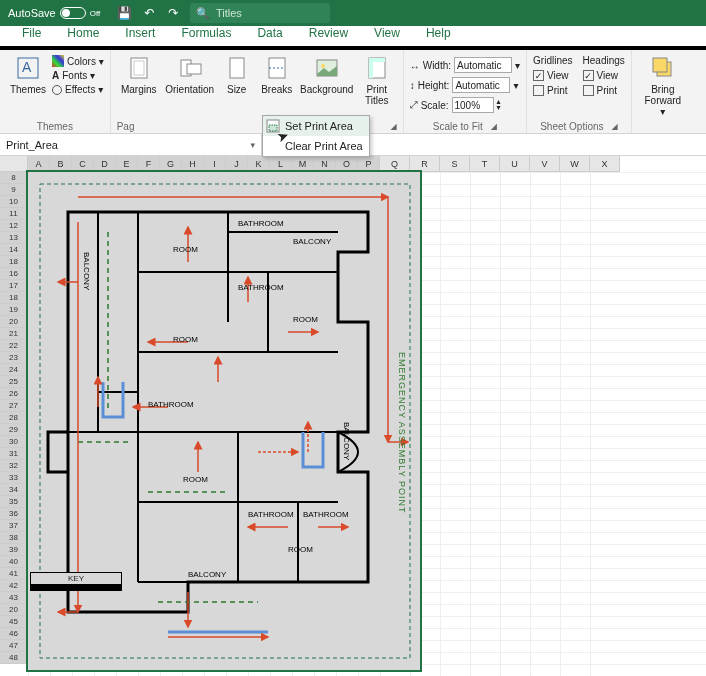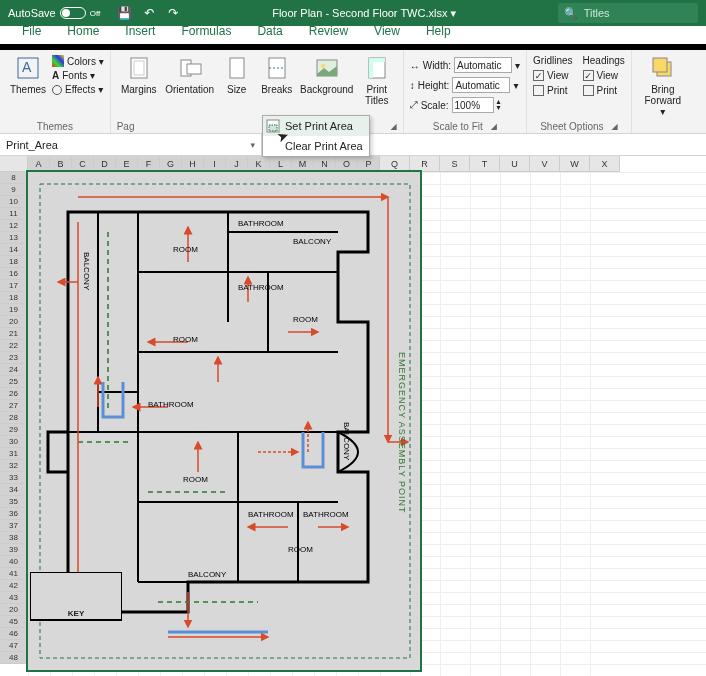--- a/index.html
+++ b/index.html
@@ -9,21 +9,21 @@
 .titlebar { height: 26px; background: #217346; display: flex; align-items: center; color: #fff; font-size: 11px; }
 .autosave { display: flex; align-items: center; gap: 4px; padding: 0 8px; }
 .toggle { width: 26px; height: 12px; border: 1px solid #fff; border-radius: 6px; position: relative; }
 .toggle::after { content: ""; position: absolute; left: 1px; top: 1px; width: 8px; height: 8px; border-radius: 50%; background: #fff; }
 .qat { display: flex; gap: 2px; padding: 0 6px; }
 .qat-btn { width: 22px; height: 22px; display: flex; align-items: center; justify-content: center; color: #fff; font-size: 12px; }
 .title-center { flex: 1; text-align: center; padding-right: 20px; }
 .searchbox { width: 140px; height: 20px; background: #2f8357; border-radius: 2px; display: flex; align-items: center; padding: 0 6px; gap: 6px; color: #cfe6d7; margin-right: 8px; }
 
 
-.tabs { height: 24px; background: #fff; border-bottom: 6px solid #000000; display: flex; align-items: flex-end; padding-left: 12px; gap: 6px; font-size: 12px; }
+.tabs { height: 24px; background: #fff; border-bottom: 4px solid #000000; display: flex; align-items: flex-end; padding-left: 12px; gap: 6px; font-size: 12px; }
 .tab { padding: 4px 10px; color: #217346; border-bottom: 2px solid transparent; }
 .tab.active { border-bottom: 2px solid #217346; font-weight: 600; }
 
 
 .ribbon { height: 84px; background: #f3f3f3; border-bottom: 1px solid #d4d4d4; display: flex; }
 .group { border-right: 1px solid #e1e1e1; padding: 2px 6px 0 6px; display: flex; flex-direction: column; justify-content: space-between; }
 .group-body { display: flex; align-items: flex-start; gap: 2px; flex: 1; }
 .group-label { height: 14px; font-size: 10px; color: #666; text-align: center; display: flex; justify-content: center; align-items: center; gap: 2px; }
 .dlaunch { font-size: 8px; color: #666; }
 .bigbtn { display: flex; flex-direction: column; align-items: center; justify-content: flex-start; padding: 2px 4px; width: 44px; font-size: 10px; text-align: center; line-height: 1.1; }
@@ -68,42 +68,41 @@
 
 
 .plan { position: absolute; top: 10px; left: 10px; width: 374px; height: 478px; }
 .plan svg { width: 100%; height: 100%; }
 .roomlabel { font-size: 8px; fill: #000; font-family: sans-serif; }
 .vtext { font-size: 8px; fill: #000; font-family: sans-serif; }
 .eap { font-size: 9px; fill: #2e7a2e; font-family: sans-serif; letter-spacing: 1px; }
 
 
 .keybox { position: absolute; top: 400px; left: 2px; width: 92px; border: 1px solid #000; font-size: 8px; background: #d8d8d8; }
-.keybox .kh { text-align: center; font-weight: bold; padding: 1px 0; border-bottom: 1px solid #000000; margin-top: 35px; }
+.keybox .kh { text-align: center; font-weight: normal; padding: 1px 0; border-bottom: 6px solid #000000; }
 .keybox .kr { display: flex; align-items: center; gap: 3px; padding: 0 2px; border-bottom: 1px solid #999; height: 12px; }
 .keybox .kl { width: 44px; font-weight: bold; }
 .keybox .ks { flex: 1; height: 0; border-top: 2px solid; position: relative; }
 
 svg.ico { width: 24px; height: 24px; }
 </style>
 </head>
 <body>
 
 <div class="titlebar">
   <div class="autosave">
     <span>AutoSave</span>
     <span class="toggle"></span>
     <span style="font-size:8px">Off</span>
   </div>
   <div class="qat">
     <div class="qat-btn">💾</div>
     <div class="qat-btn">↶</div>
     <div class="qat-btn">↷</div>
   </div>
-  <div class="title-center">Floor Plan - Second Floor TWC.xlsx ▾</div>
   <div class="searchbox">
     <span>🔍</span>
     <span>Titles</span>
   </div>
 </div>
 
 <div class="tabs">
   <div class="tab">File</div>
   <div class="tab">Home</div>
   <div class="tab">Insert</div>

